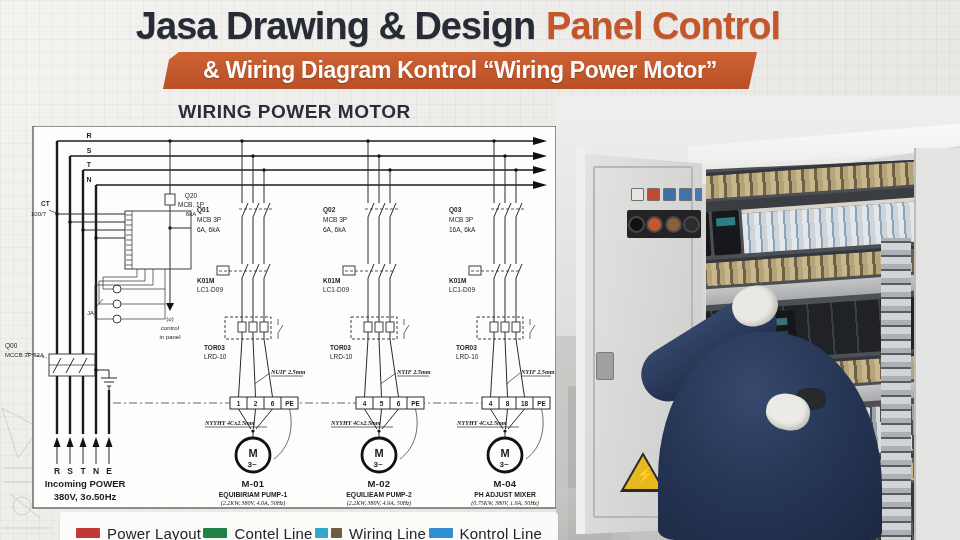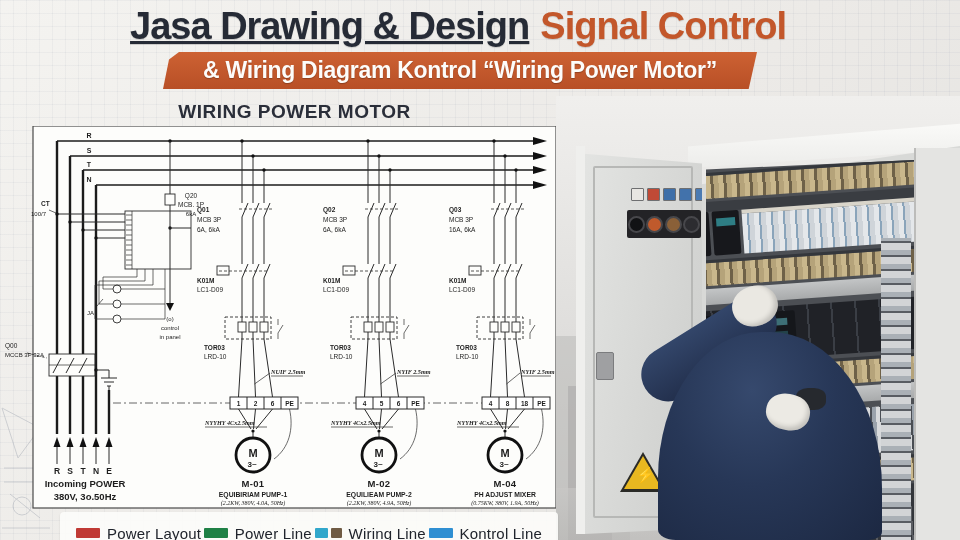--- a/index.html
+++ b/index.html
@@ -7,21 +7,21 @@
        background:linear-gradient(135deg,#f4f3f0 0%,#eceae7 55%,#e2e1de 100%);
        font-family:"Liberation Sans",sans-serif;}
   .grid{position:absolute;inset:0;z-index:0;
         background-image:linear-gradient(rgba(100,115,140,.06) 1px,transparent 1px),
                          linear-gradient(90deg,rgba(100,115,140,.06) 1px,transparent 1px);
         background-size:13px 13px;}
   
   .title-row{position:absolute;top:5px;left:0;right:0;z-index:5;text-align:center;
              transform:translateX(-22px);font-weight:bold;font-size:38px;letter-spacing:-1px;
              white-space:nowrap;}
-  .title-dark{color:#262b36;text-shadow:0 1px 1px rgba(0,0,0,.15);text-decoration:underline;}
+  .title-dark{color:#262b36;text-shadow:0 1px 1px rgba(0,0,0,.15);}
   .title-accent{color:#c3572b;margin-left:11px;text-shadow:0 1px 1px rgba(0,0,0,.15);}
   .banner{position:absolute;left:163px;top:52px;width:594px;height:37px;z-index:5;
           background:linear-gradient(180deg,#cd6233,#b84f26);
           clip-path:polygon(0 100%,6px 20%,16px 0,100% 0,98.6% 100%);
           display:flex;align-items:center;justify-content:center;
           box-shadow:0 2px 3px rgba(0,0,0,.25);}
   .banner span{color:#fdfcfa;font-weight:bold;font-size:23px;letter-spacing:-.3px;
                text-shadow:0 1px 1px rgba(0,0,0,.25);white-space:nowrap;}
   .diagram-title{position:absolute;left:33px;top:101px;width:523px;z-index:4;text-align:center;
                  font-weight:bold;font-size:19px;letter-spacing:.5px;color:#2a2e39;}
@@ -129,21 +129,21 @@
   .glove-right{position:absolute;left:210px;top:298px;width:44px;height:36px;background:#eceae4;border-radius:46%;
                transform:rotate(12deg);z-index:7;box-shadow:inset -3px -3px 5px rgba(0,0,0,.18);}
   .doodle{position:absolute;left:0;top:398px;z-index:1;opacity:.35;}
 </style>
 </head>
 <body>
 
 <div class="grid"></div>
 
 <div class="title-row">
-  <span class="title-dark">Jasa Drawing &amp; Design</span><span class="title-accent">Signal Control</span>
+  <span class="title-dark">Jasa Drawing &amp; Design</span><span class="title-accent">Panel Control</span>
 </div>
 <div class="banner">
   <span>&amp; Wiring Diagram Kontrol “Wiring Power Motor”</span>
 </div>
 <div class="diagram-title">WIRING POWER MOTOR</div>
 
 <svg class="sheet" width="553" height="384" viewBox="-30 0 553 384">
   <rect class="sheetbg" x="0" y="0" width="523" height="382"></rect>
 
   <path class="dd" d="M80 277 H508"></path>
@@ -405,21 +405,21 @@
   </g>
 </svg>
 
 <div class="legend">
   <div class="lg-item">
     <span class="sw" style="background: rgb(192, 58, 53);"></span>
     <span class="lg-label">Power Layout</span>
   </div>
   <div class="lg-item">
     <span class="sw" style="background: rgb(31, 129, 70);"></span>
-    <span class="lg-label">Power Line</span>
+    <span class="lg-label">Contel Line</span>
   </div>
   <div class="lg-item">
     <span class="sw" style="width: 13px; background: rgb(49, 167, 203);"></span>
     <span class="sw2" style="background: rgb(111, 91, 68);"></span>
     <span class="lg-label">Wiring Line</span>
   </div>
   <div class="lg-item">
     <span class="sw" style="background: rgb(47, 143, 210);"></span>
     <span class="lg-label">Kontrol Line</span>
   </div>

